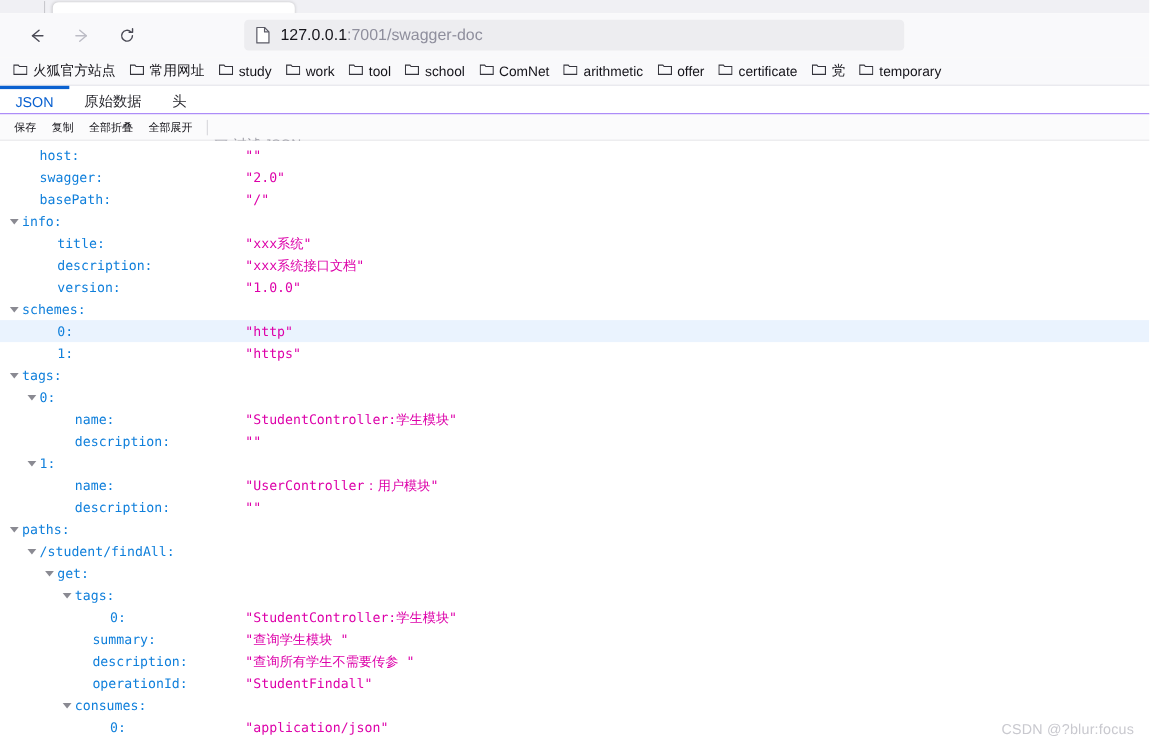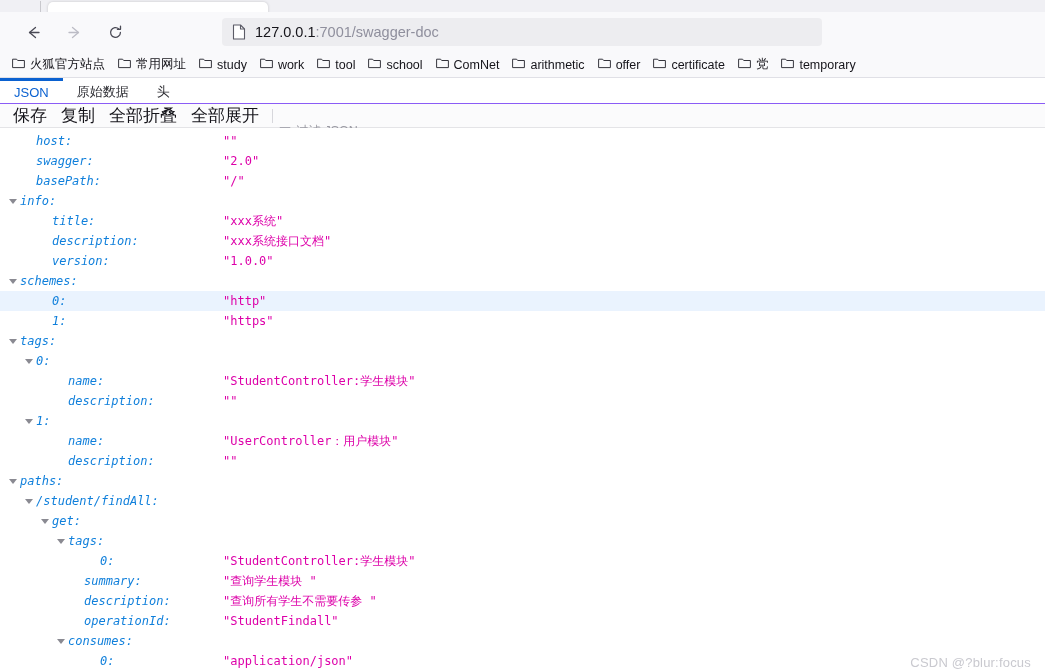--- a/index.html
+++ b/index.html
@@ -69,21 +69,21 @@
     font-size: 13px; color: #2b2b31; border-top: 3px solid transparent;
     position: relative;
   }
   .jv-tab.active { color: #0a61d0; border-top-color: #0a61d0; }
 
   .jv-toolbar {
     height: 24px; background: #fbfbfc; display: flex; align-items: center;
     gap: 0px; border-bottom: 1px solid #e4e4e7; padding-left: 6px;
   }
   .tb-btn {
-    font-size: 17px; color: #15141a; padding: 1px 7px; border-radius: 3px;
+    font-size: 10px; color: #15141a; padding: 1px 7px; border-radius: 3px;
     white-space: nowrap;
   }
   .tb-sep {
     width: 1px; height: 14px; background: #d7d7dc; margin: 0 6px;
   }
   .tb-filter {
     display: flex; align-items: center; gap: 5px;
     font-size: 12.5px; color: #9a9aa3; margin-top: 32px;
   }
 
@@ -102,21 +102,21 @@
   .twisty {
     position: absolute; width: 10px; height: 20px;
     display: flex; align-items: center; justify-content: center;
   }
   .twisty i {
     display: block; width: 0; height: 0;
     border-left: 4.5px solid transparent; border-right: 4.5px solid transparent;
     border-top: 5px solid #8a8a92;
   }
   .jkey {
-    position: absolute; color: #2e9afe; color: #0f7fdb; font-style: italic;
+    position: absolute; color: #2e9afe; color: #0f7fdb;
   }
   .jkey.obj { color: #0f7fdb; }
   .jval {
     position: absolute; left: 223px; color: #dd00a9;
   }
 
   .watermark {
     position: absolute; right: 14px; bottom: 0;
     font-family: "Liberation Sans", sans-serif;
     font-size: 13px; color: #c9c9cf; letter-spacing: 0.2px;

